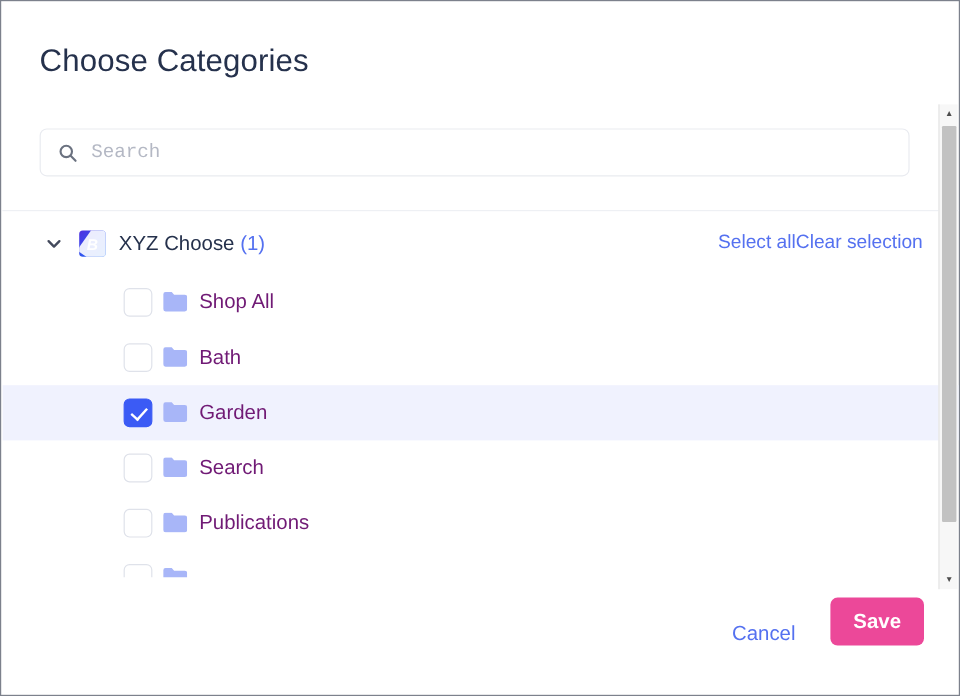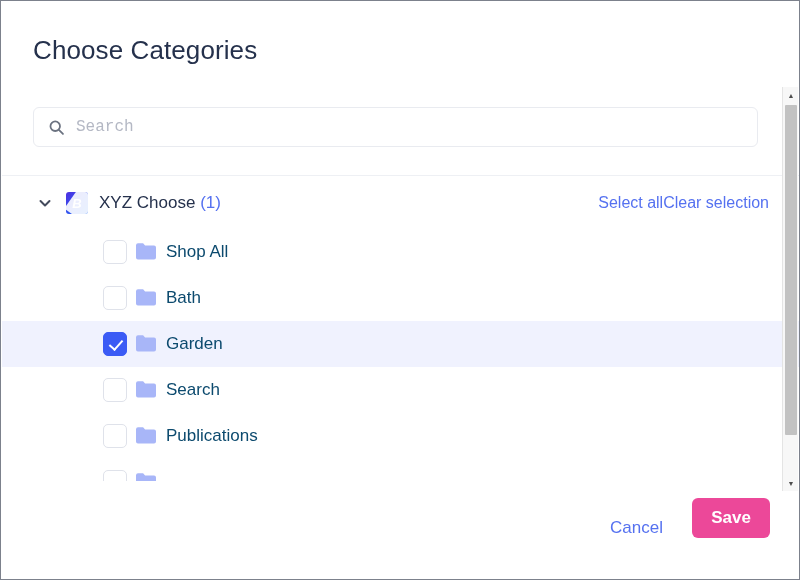--- a/index.html
+++ b/index.html
@@ -175,21 +175,21 @@
   .folder {
     position: absolute;
     left: 134px; top: 14px;
     width: 20px; height: 17px;
   }
   .folder svg { display: block; }
 
   .cat-label {
     margin-left: 63px;
     font-size: 17px;
-    color: #0c4a6e;
+    color: #701a75;
     white-space: nowrap;
   }
 
   
   .cancel-btn {
     position: absolute;
     left: 609px; top: 517px;
     font-size: 17px;
     color: #5571f0;
     background: none;

